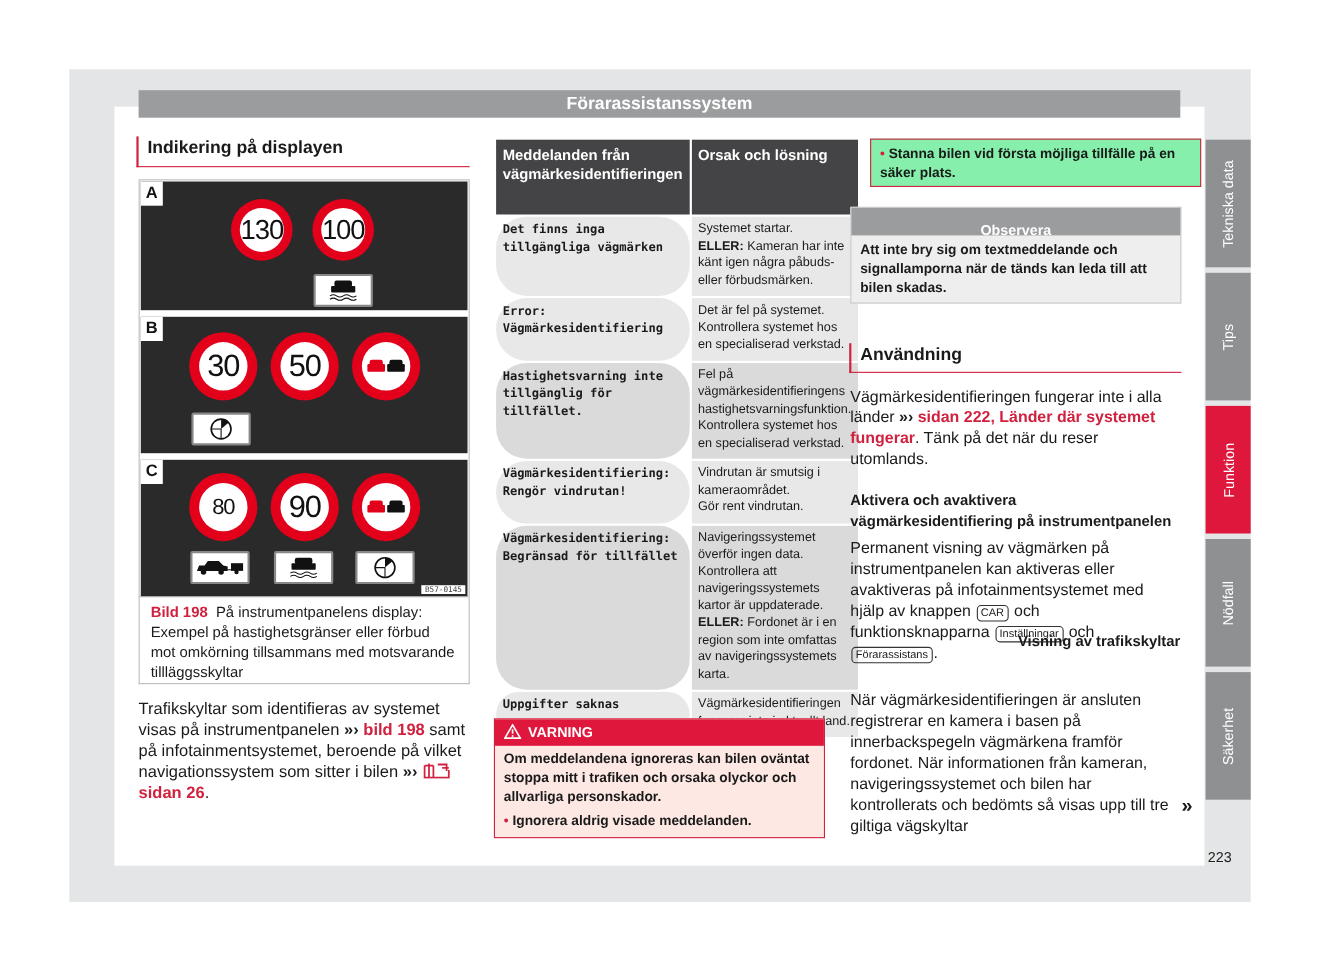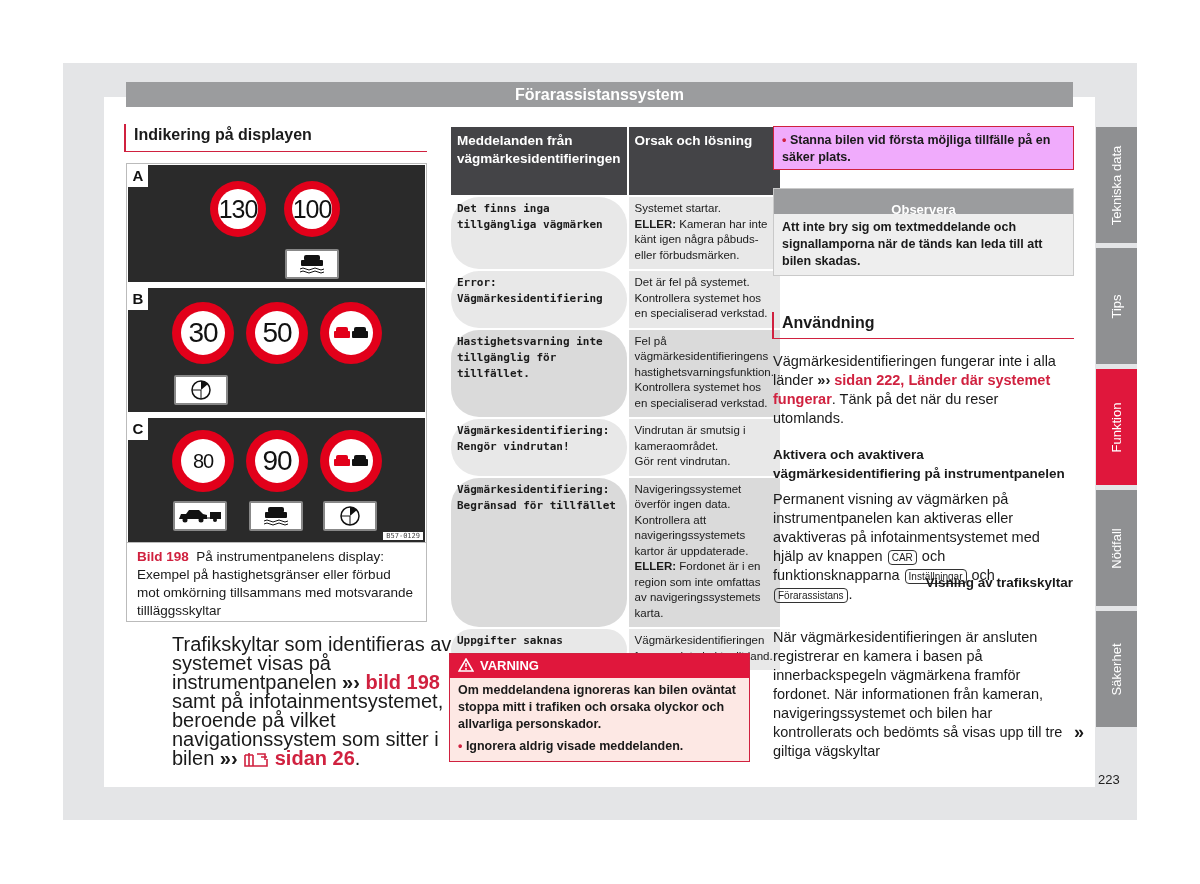--- a/index.html
+++ b/index.html
@@ -16,35 +16,35 @@
   .sec-title{position:absolute;font-weight:bold;font-size:16px;border-left:2px solid #d0213f;border-bottom:1px solid #d0213f;padding-left:8px;box-sizing:border-box;line-height:22px;}
   .fig{position:absolute;left:126px;top:163px;width:301px;height:380px;background:#fff;border:1px solid #bbb;box-sizing:border-box;}
   .panel{position:absolute;left:1px;width:297px;background:#2a2a2a;}
   .plabel{position:absolute;left:0;top:0;width:20px;height:22px;background:#fff;color:#111;font-weight:bold;font-size:15px;text-align:center;line-height:22px;}
   .sign{position:absolute;width:56px;height:56px;border-radius:50%;background:#e2001a;display:flex;align-items:center;justify-content:center;}
   .sign .inner{width:40px;height:40px;border-radius:50%;background:#fff;display:flex;align-items:center;justify-content:center;font-size:25px;letter-spacing:-1px;color:#111;font-family:"Liberation Sans Narrow","Liberation Sans",sans-serif;}
   .plate{position:absolute;width:54px;height:30px;background:#fff;border:2px solid #888;box-sizing:border-box;border-radius:2px;display:flex;align-items:center;justify-content:center;}
   .figid{position:absolute;right:2px;bottom:2px;background:#fff;font-size:7px;color:#444;padding:0 3px;font-family:"DejaVu Sans Mono",monospace;}
   .caption{position:absolute;left:126px;top:543px;width:301px;height:79px;border:1px solid #bbb;border-top:none;box-sizing:border-box;padding:5px 10px;font-size:13.5px;line-height:18px;}
   .red{color:#d0213f;font-weight:bold;}
-  .body1{position:absolute;left:126px;top:635px;width:300px;font-size:20px;line-height:19px;margin-left:46px;}
+  .body1{position:absolute;left:126px;top:635px;width:300px;font-size:15px;line-height:19px;}
 
   
   .tbl{position:absolute;left:449px;top:125px;width:301px;border-collapse:separate;border-spacing:2px;}
   .tbl th{background:#444447;color:#fff;font-size:13.5px;text-align:left;vertical-align:top;padding:5px 6px;line-height:18px;font-weight:bold;}
   .tbl td{background:#e8e8e8;vertical-align:top;padding:4px 6px 6px 6px;font-size:11.5px;line-height:15.5px;}
   .tbl td.msg{font-family:"DejaVu Sans Mono",monospace;font-weight:bold;font-size:11px;line-height:16px;width:104px;border-radius:28px;}
   .tbl tr.dark td{background:#dadada;}
   .warn{position:absolute;left:449px;top:653px;width:301px;border:1px solid #d0213f;box-sizing:border-box;background:#fde8e4;}
   .warn-h{background:#e0173c;color:#fff;font-weight:bold;font-size:13px;padding:4px 8px;height:16px;line-height:16px;}
   .warn-b{padding:4px 8px 6px 8px;font-weight:bold;font-size:12.5px;line-height:17px;}
   .bullet{color:#d0213f;}
 
   
-  .stop{position:absolute;left:773px;top:126px;width:301px;height:44px;border:1px solid #d0213f;box-sizing:border-box;background:#f0abfc;font-weight:bold;font-size:12.5px;line-height:17px;padding:5px 8px;}
+  .stop{position:absolute;left:791px;top:126px;width:301px;height:44px;border:1px solid #d0213f;box-sizing:border-box;background:#86efac;font-weight:bold;font-size:12.5px;line-height:17px;padding:5px 8px;}
   .note{position:absolute;left:773px;top:188px;width:301px;border:1px solid #c9c9c9;box-sizing:border-box;background:#eeeeee;}
   .note-h{background:#9b9c9e;color:#fff;font-weight:bold;font-size:13px;padding:3px 8px;height:19px;line-height:19px;display:flex;align-items:center;gap:8px;flex-direction:column;}
   .note-b{padding:5px 8px 5px 8px;font-weight:bold;font-size:12.5px;line-height:17px;}
   .body3{position:absolute;left:773px;width:300px;font-size:14.5px;line-height:19px;}
   .sub{position:absolute;left:773px;width:300px;font-weight:bold;font-size:13.5px;line-height:19px;}
   .key{display:inline-block;border:1px solid #333;border-radius:4px;font-size:10px;line-height:13px;padding:0 3px;margin:0 1px;}
   .more{position:absolute;left:1074px;top:722px;font-weight:bold;font-size:18px;}
 </style>
 </head>
 <body>
@@ -155,21 +155,21 @@
         </svg>
     </div>
     <div class="plate" style="left:195px;top:83px;">
       <svg width="24" height="24" viewBox="0 0 24 24">
           <circle cx="12" cy="12" r="9" fill="none" stroke="#111" stroke-width="1.5"></circle>
           <path d="M12 12 L12 3 A9 9 0 0 1 19 6 Z" fill="#111"></path>
           <line x1="12" y1="12" x2="12" y2="21" stroke="#111"></line>
           <line x1="12" y1="12" x2="3" y2="12" stroke="#111"></line>
         </svg>
     </div>
-    <div class="figid">B57-0129</div>
+    <div class="figid">B57-0145</div>
   </div>
 </div>
 
 <div class="caption">
   <span class="red">Bild 198</span>&nbsp;
   <span>På instrumentpanelens display: Exempel på hastighetsgränser eller förbud mot omkörning tillsammans med motsvarande tillläggsskyltar</span>
 </div>
 
 <div class="body1">
   <span>Trafikskyltar som identifieras av systemet visas på instrumentpanelen </span><b>»›</b>

